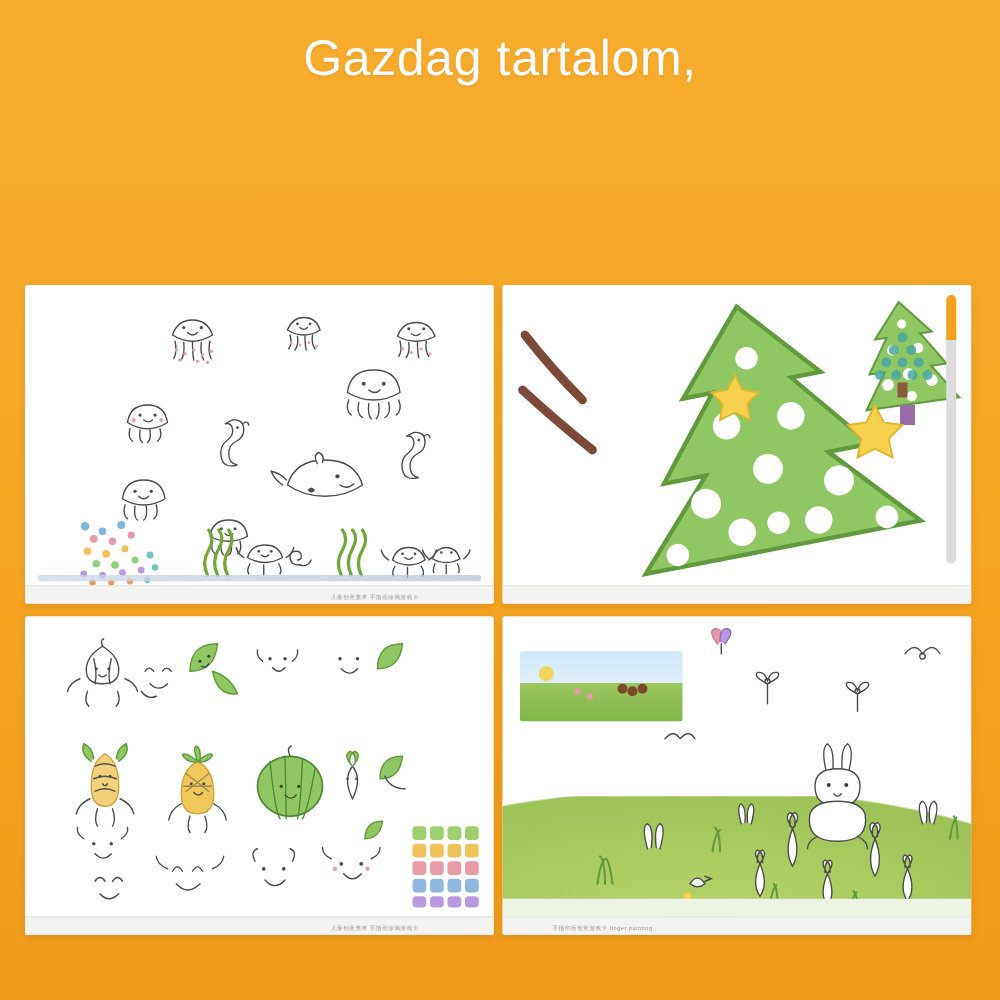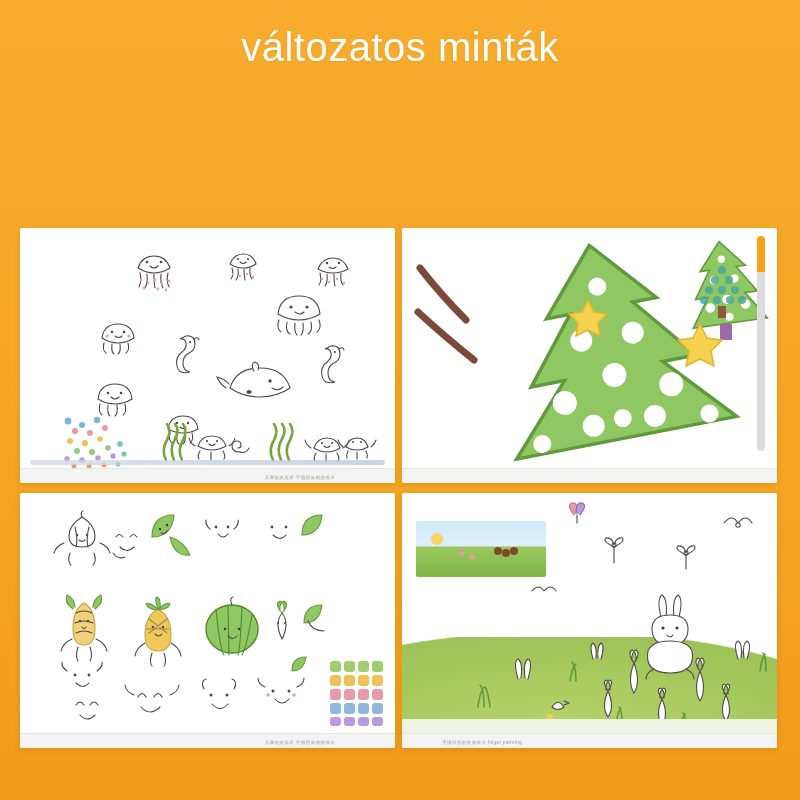--- a/index.html
+++ b/index.html
@@ -114,21 +114,21 @@
     background: #eef4e3;
   }
 </style>
 </head>
 <body>
 
 <div class="page">
 
   <div class="header">
     <div class="title">
-      <span class="l2">változatos minták</span>
+      <span>Gazdag tartalom,</span>
     </div>
   </div>
 
   <div class="grid">
 
     <div class="cardcell">
       <div class="card">
         <svg class="svgfull" viewBox="0 0 375 255">
           <g fill="none" stroke="#4a4a4a" stroke-width="1.1" stroke-linecap="round">
 

